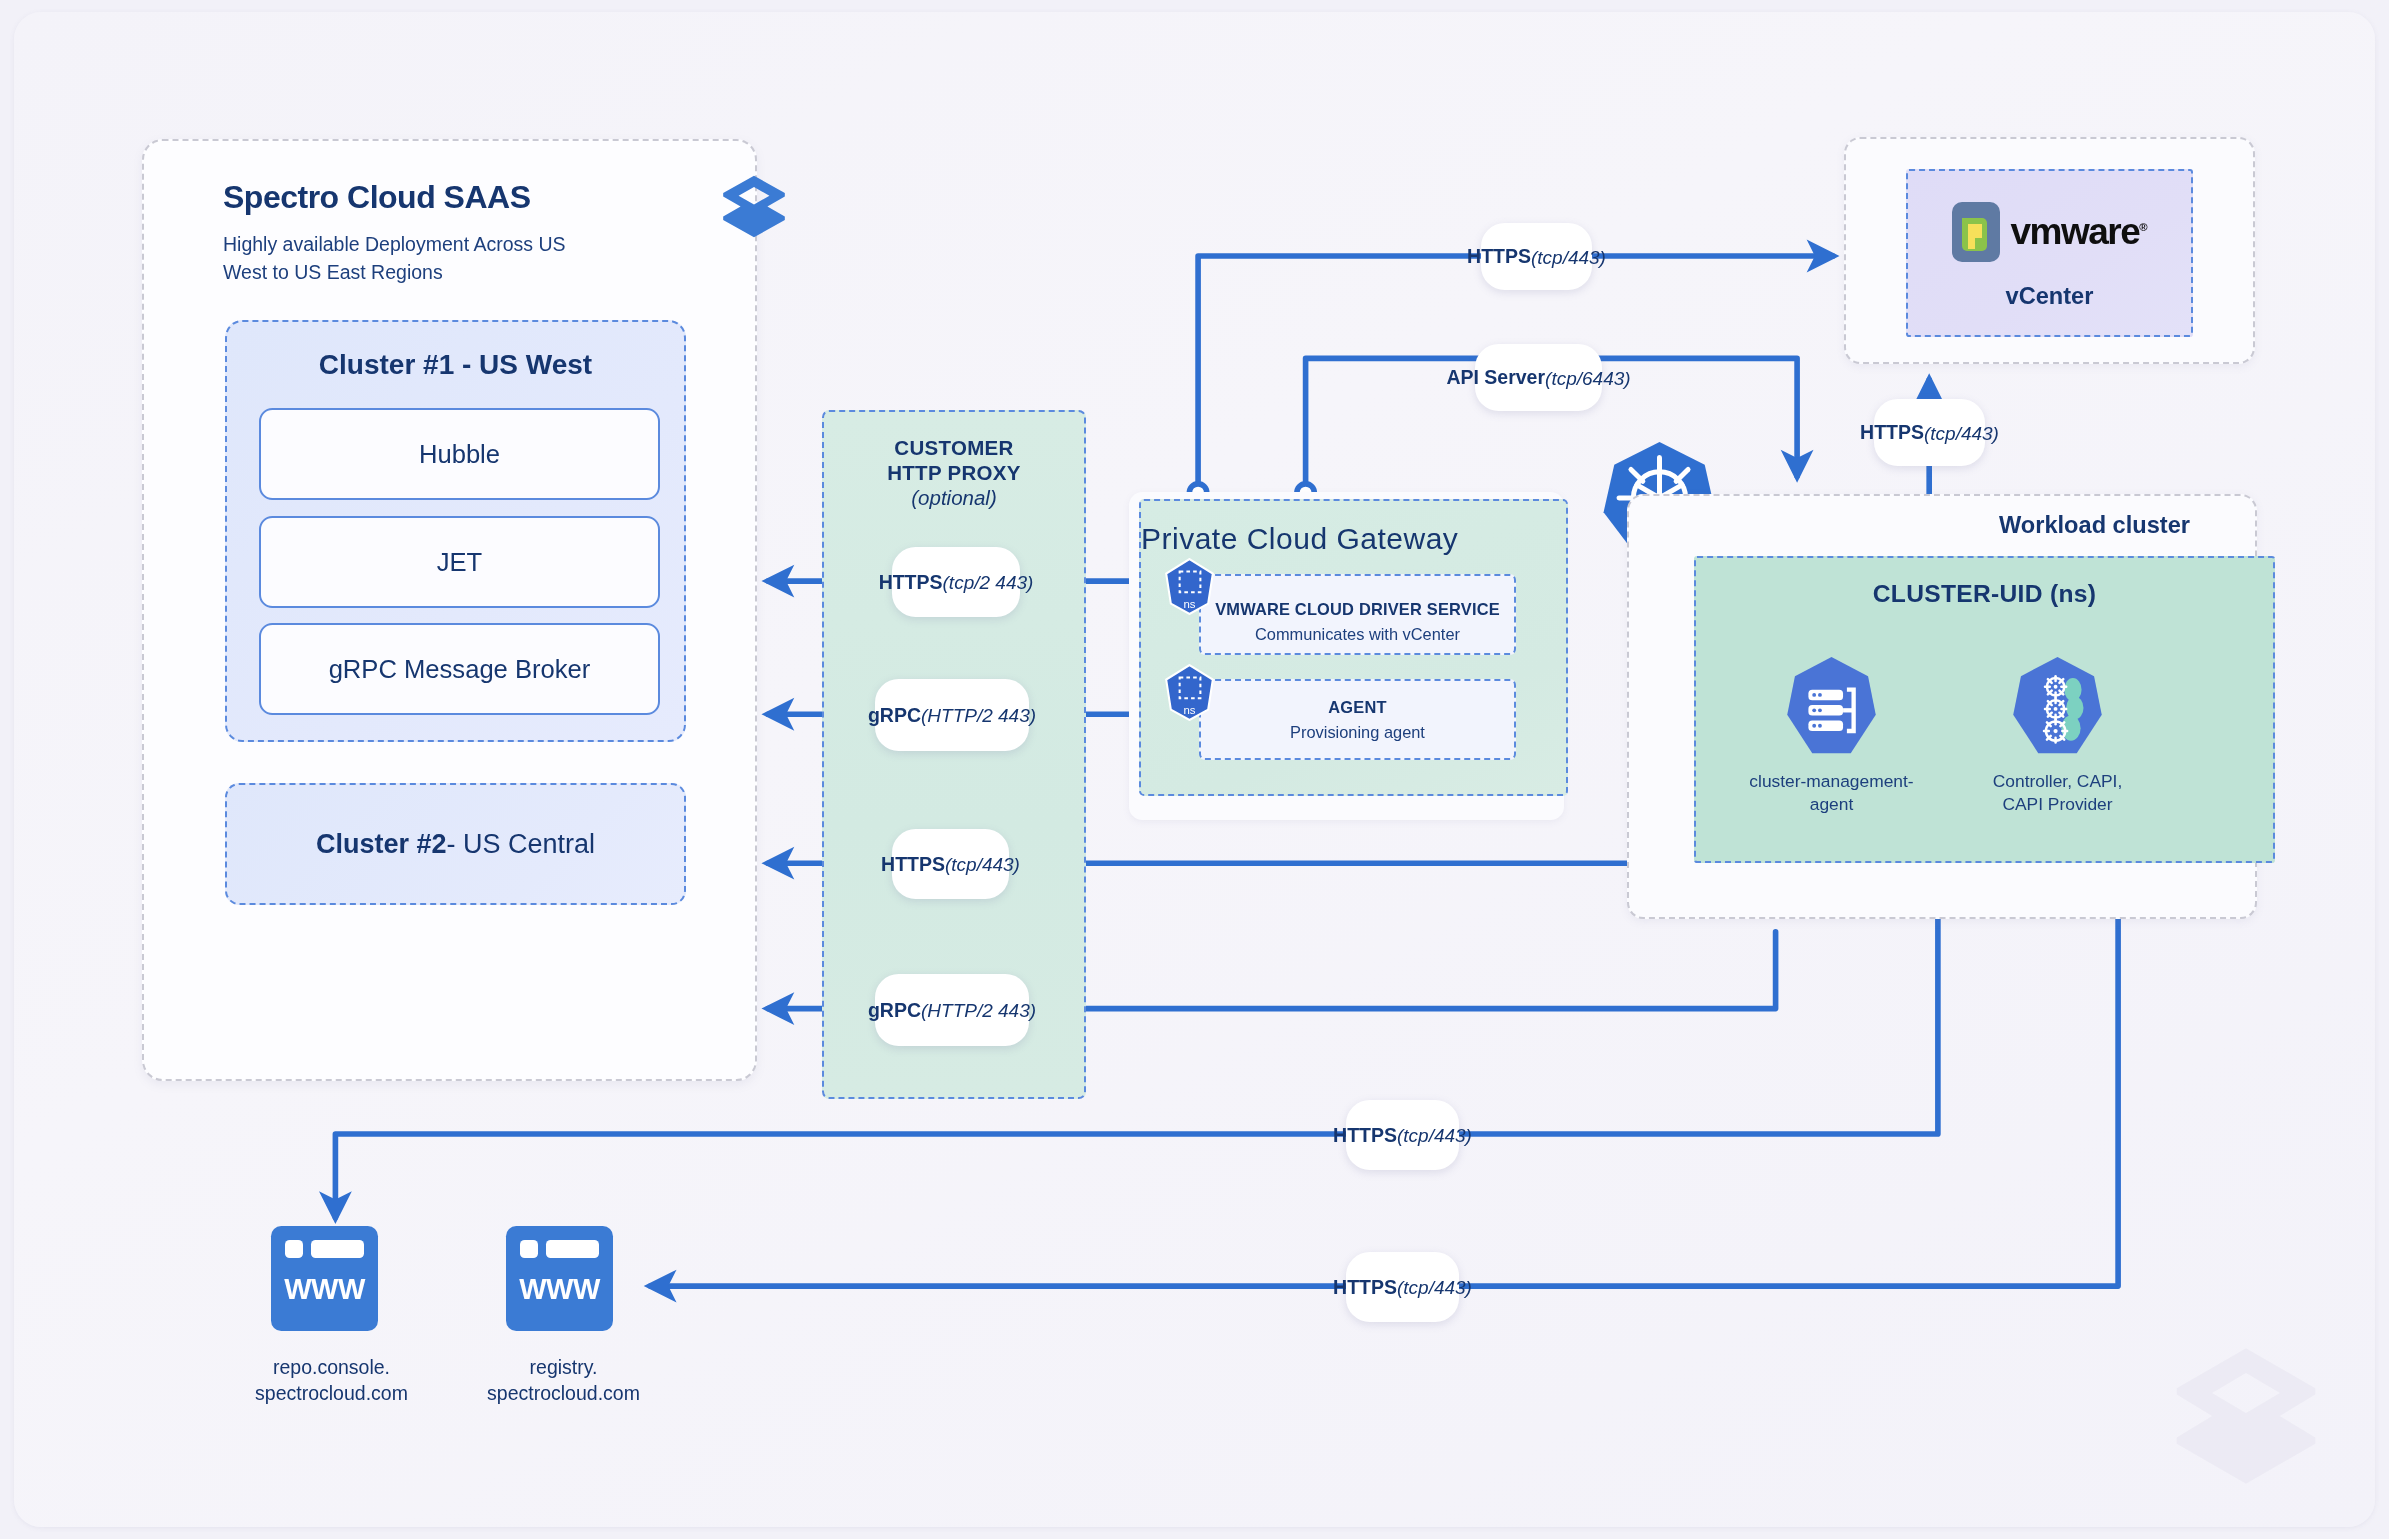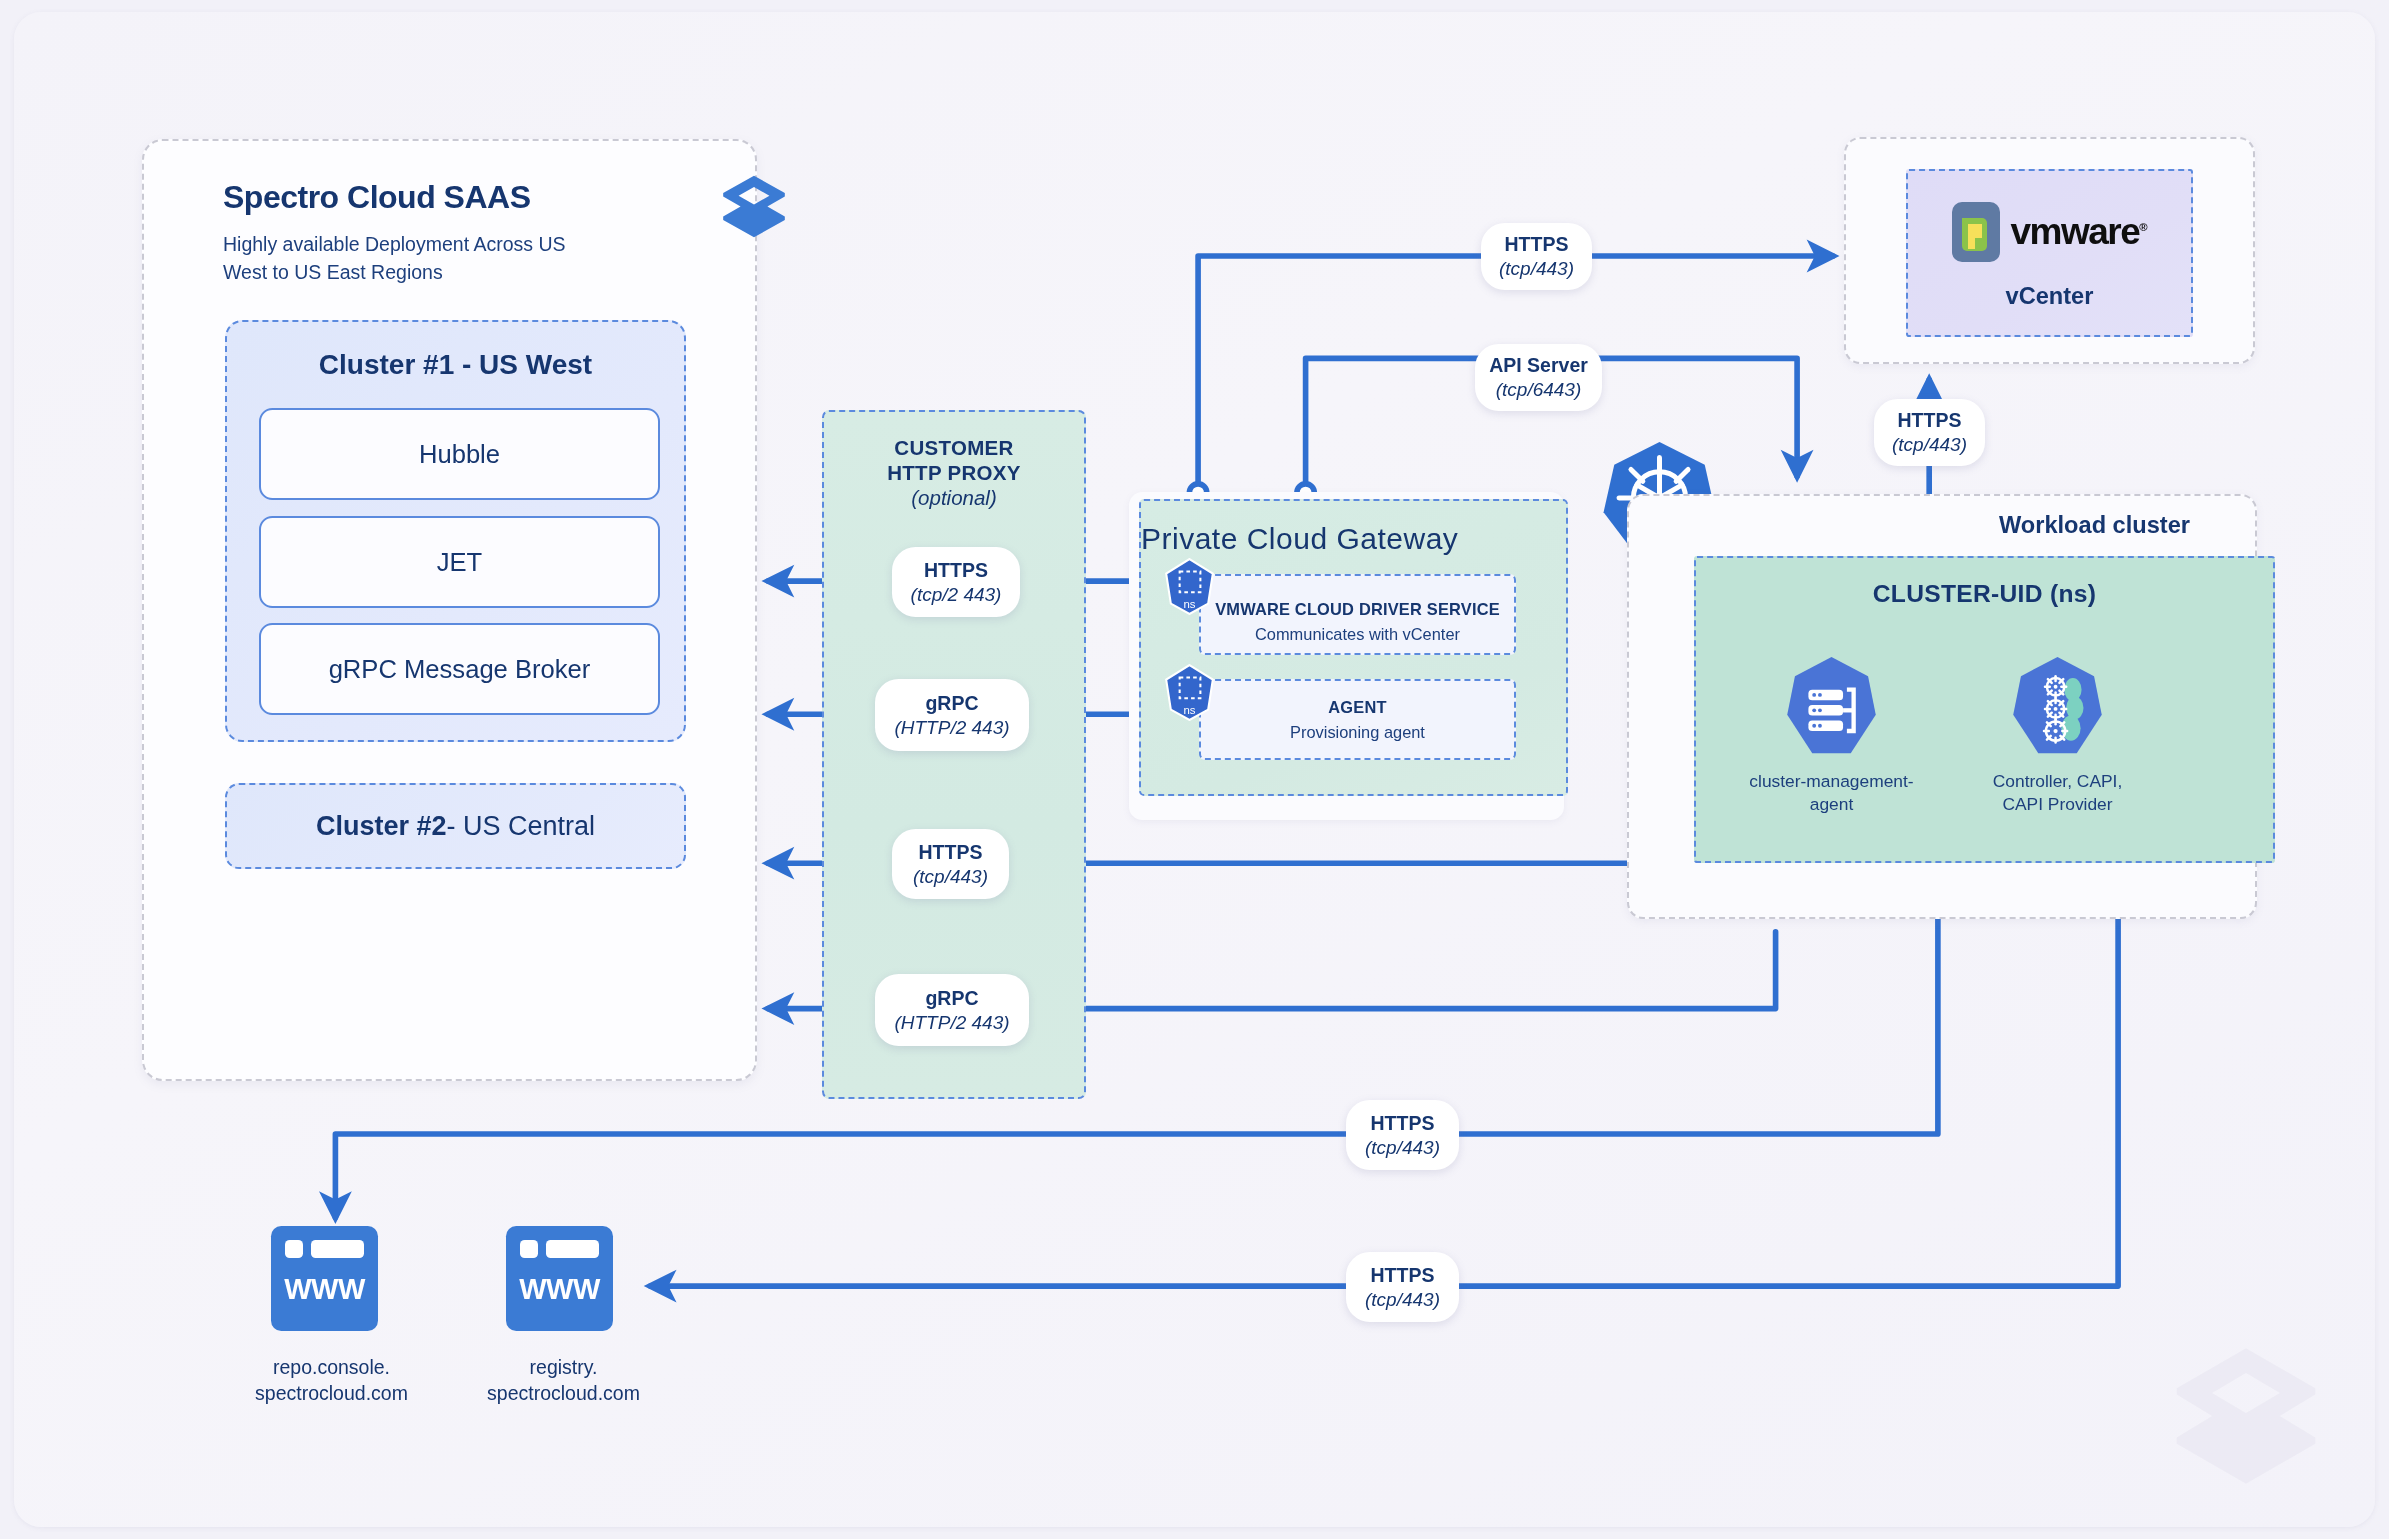--- a/index.html
+++ b/index.html
@@ -52,21 +52,21 @@
     position:absolute;left:0;right:0;top:27px;text-align:center;
     font-size:28px;font-weight:bold;color:#16366f;
   }
   .svc{
     position:absolute;left:32px;width:397px;height:88px;
     background:#fcfcff;border:2.6px solid #5b8ade;border-radius:13.3px;
     display:flex;align-items:center;justify-content:center;
     font-size:25.6px;color:#16366f;
   }
   .cluster-pill{
-    width:461px;height:86px;
+    width:461px;height:122px;
     background:linear-gradient(135deg,#dfe7fb 0%,#e4eafc 70%,#e7ecfd 100%);
     border:2.6px dashed #5b8ade;border-radius:14.3px;
     display:flex;align-items:center;justify-content:center;
     font-size:27px;color:#16366f;
   }
   .cluster-pill b{font-weight:bold;}
   .cluster-pill span.reg{font-weight:normal;}
 
   
   .proxy{
@@ -143,21 +143,21 @@
   }
   .www .dot{position:absolute;left:14.3px;top:14.3px;width:17.4px;height:17.4px;border-radius:4.6px;background:#fff;}
   .www .bar{position:absolute;left:40px;top:14.3px;width:53px;height:17.4px;border-radius:4.6px;background:#fff;}
   .www .txt{position:absolute;left:0;right:0;top:47px;text-align:center;color:#fff;font-size:29px;font-weight:bold;letter-spacing:-0.5px;}
   .www-cap{position:absolute;width:205px;text-align:center;font-size:19.5px;color:#16366f;line-height:1.35;}
 
   
   .pill{
     position:absolute;background:#fff;border-radius:23.6px;
     box-shadow:0 2.6px 8.2px rgba(110,110,160,.18);
-    display:flex;flex-direction:column;align-items:center;justify-content:center;
+    display:flex;flex-direction:row;align-items:center;justify-content:center;
     box-sizing:border-box;padding:5.1px 13.3px;
   }
   .pill .l1{font-size:19.5px;font-weight:bold;color:#16366f;white-space:nowrap;}
   .pill .l2{font-size:19px;font-style:italic;color:#16366f;white-space:nowrap;margin-top:2px;}
 </style>
 </head>
 <body>
 
 <div id="stage">
   <div class="page-card"></div>

